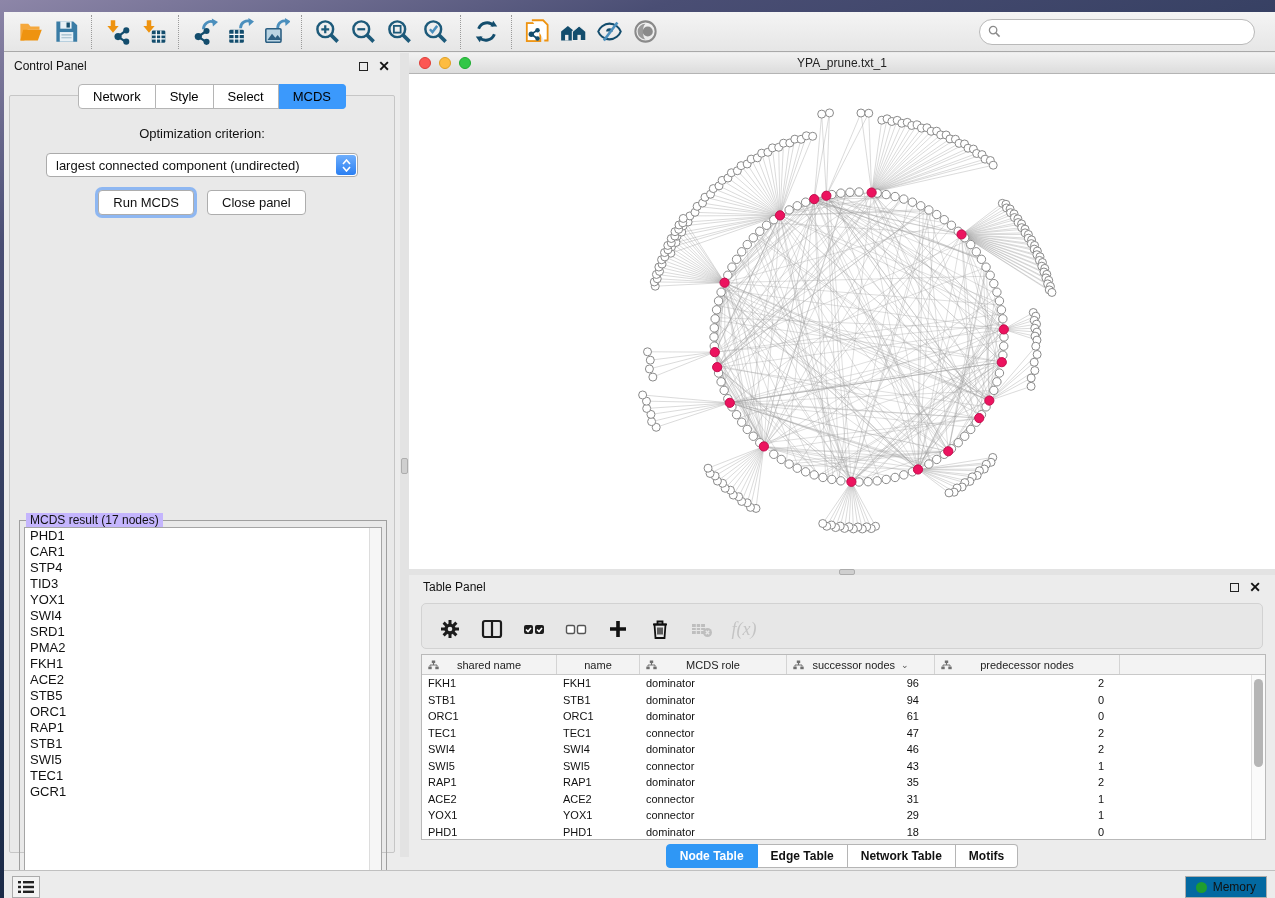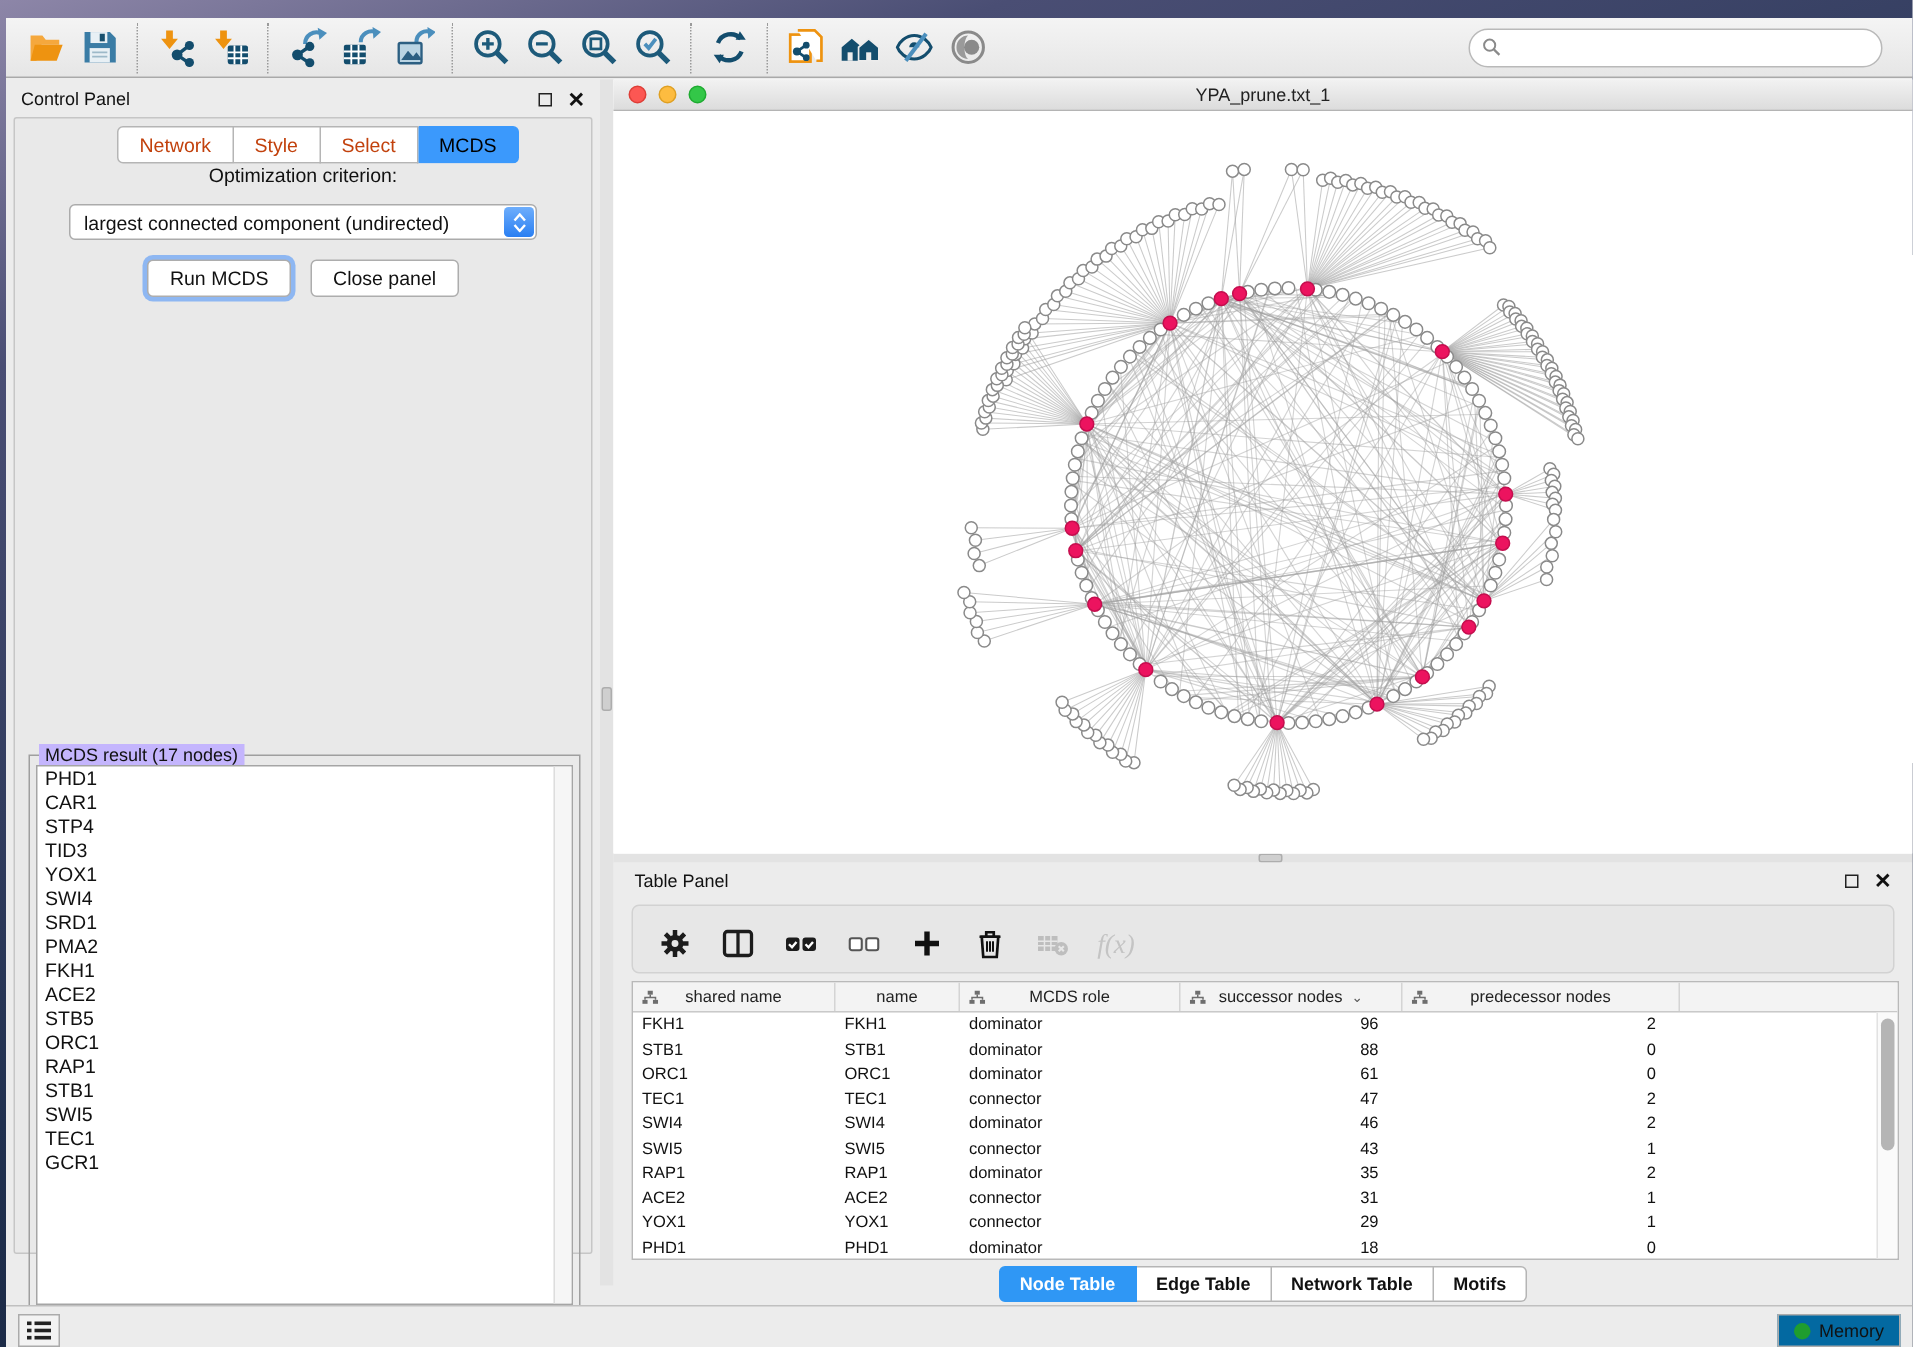--- a/index.html
+++ b/index.html
@@ -26,26 +26,26 @@
   
   .control-panel { position:absolute; left:0; top:41px; width:396px; height:804px; background:#ececec; }
   .panel-titlebar { height:26px; display:flex; align-items:center; padding:0 10px; }
   .panel-title { font-size:12px; color:#111; }
   .panel-btns { margin-left:auto; display:flex; gap:10px; align-items:center; }
   .float-btn { width:9px; height:9px; border:1.5px solid #222; display:inline-block; cursor:pointer; }
   .close-btn { font-size:14px; font-weight:bold; color:#111; cursor:pointer; line-height:10px; }
 
   .cp-tabs { position:absolute; left:74px; top:31px; display:flex; z-index:3; }
   .cp-tab { padding:4px 14px; font-size:13px; background:#fff; border:1px solid #b5b5b5; border-left:none;
-    cursor:pointer; color:#c2410c; }
+    cursor:pointer; color:#000000; }
   .cp-tab:first-child { border-left:1px solid #b5b5b5; border-radius:4px 0 0 4px; }
   .cp-tab:last-child { border-radius:0 4px 4px 0; }
   .cp-tab.active { background:#3b99fc; color:#000000; border-color:#3b99fc; }
 
-  .cp-content { position:absolute; left:5px; top:25px; width:386px; height:758px;
+  .cp-content { position:absolute; left:5px; top:42px; width:386px; height:758px;
     background:#e9e9e9; border:1px solid #c6c6c6; border-radius:2px; }
   .opt-label { text-align:center; margin-top:30px; font-size:13px; }
   .dropdown { position:relative; margin:12px auto 0; width:312px; height:24px; background:#fff;
     border:1px solid #ababab; border-radius:4px; display:flex; align-items:center; cursor:pointer; }
   .dropdown-text { padding-left:9px; font-size:13px; white-space:nowrap; }
   .dropdown-spin { position:absolute; right:1px; top:1px; width:20px; height:20px; border-radius:3px;
     background:linear-gradient(#6eaefc,#2a7ff2); display:flex; flex-direction:column; align-items:center; justify-content:center; gap:1px; }
   .dropdown-spin svg { width:9px; height:6px; }
   .btn-row { display:flex; justify-content:center; gap:13px; margin-top:13px; }
   .mac-btn { background:#fff; border:1px solid #adadad; border-radius:4px; font-size:13px;
@@ -1217,21 +1217,21 @@
             <div class="dt-cell" style="width: 135px;">FKH1</div>
             <div class="dt-cell" style="width: 83px;">FKH1</div>
             <div class="dt-cell" style="width: 147px;">dominator</div>
             <div class="dt-cell num" style="width: 148px;">96</div>
             <div class="dt-cell num" style="width: 185px;">2</div>
           </div>
           <div class="dt-row">
             <div class="dt-cell" style="width: 135px;">STB1</div>
             <div class="dt-cell" style="width: 83px;">STB1</div>
             <div class="dt-cell" style="width: 147px;">dominator</div>
-            <div class="dt-cell num" style="width: 148px;">88</div>
+            <div class="dt-cell num" style="width: 148px;">94</div>
             <div class="dt-cell num" style="width: 185px;">0</div>
           </div>
           <div class="dt-row">
             <div class="dt-cell" style="width: 135px;">ORC1</div>
             <div class="dt-cell" style="width: 83px;">ORC1</div>
             <div class="dt-cell" style="width: 147px;">dominator</div>
             <div class="dt-cell num" style="width: 148px;">61</div>
             <div class="dt-cell num" style="width: 185px;">0</div>
           </div>
           <div class="dt-row">

